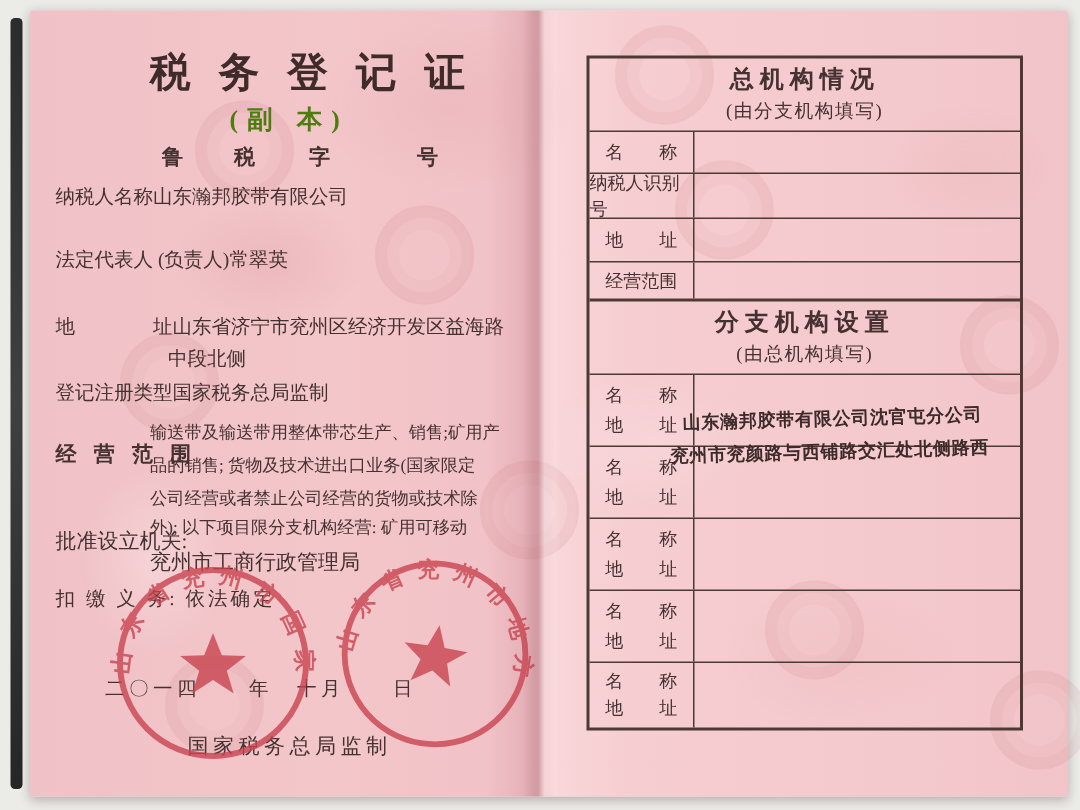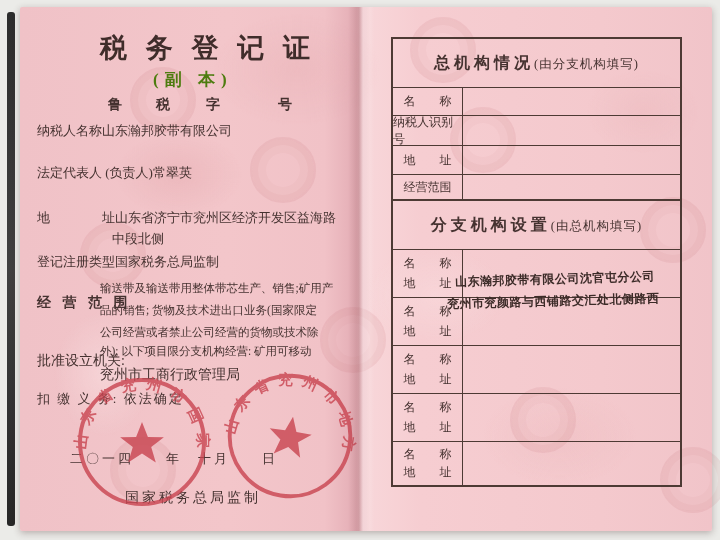--- a/index.html
+++ b/index.html
@@ -58,21 +58,21 @@
 
   .f13{font-size:13px;} .f115{font-size:11.5px;} .f14{font-size:14px;}
   .b{font-weight:bold;}
 
   
   .rtable{
     position:absolute;left:391px;top:37px;width:291px;height:450px;
     border:2px solid #4d3a34;color:#453230;
     display:flex;flex-direction:column;box-sizing:border-box;
   }
-  .thead{border-bottom:1px solid #4d3a34;display:flex;
+  .thead{border-bottom:1px solid #4d3a34;display:flex;flex-direction:column;
          align-items:center;justify-content:center;}
   .thead .t1{font-size:16px;font-weight:bold;letter-spacing:4px;}
   .thead .t2{font-size:12.5px;letter-spacing:1px;margin-top:2px;}
   .trow{display:flex;border-bottom:1px solid #4d3a34;box-sizing:border-box;}
   .trow:last-child{border-bottom:none;}
   .tlabel{width:69px;display:flex;align-items:center;justify-content:center;
           font-size:12px;box-sizing:border-box;}
   .tvalue{flex:1;border-left:1px solid #4d3a34;position:relative;}
   .block .tlabel{flex-direction:column;justify-content:space-around;padding:4px 0;}
 

